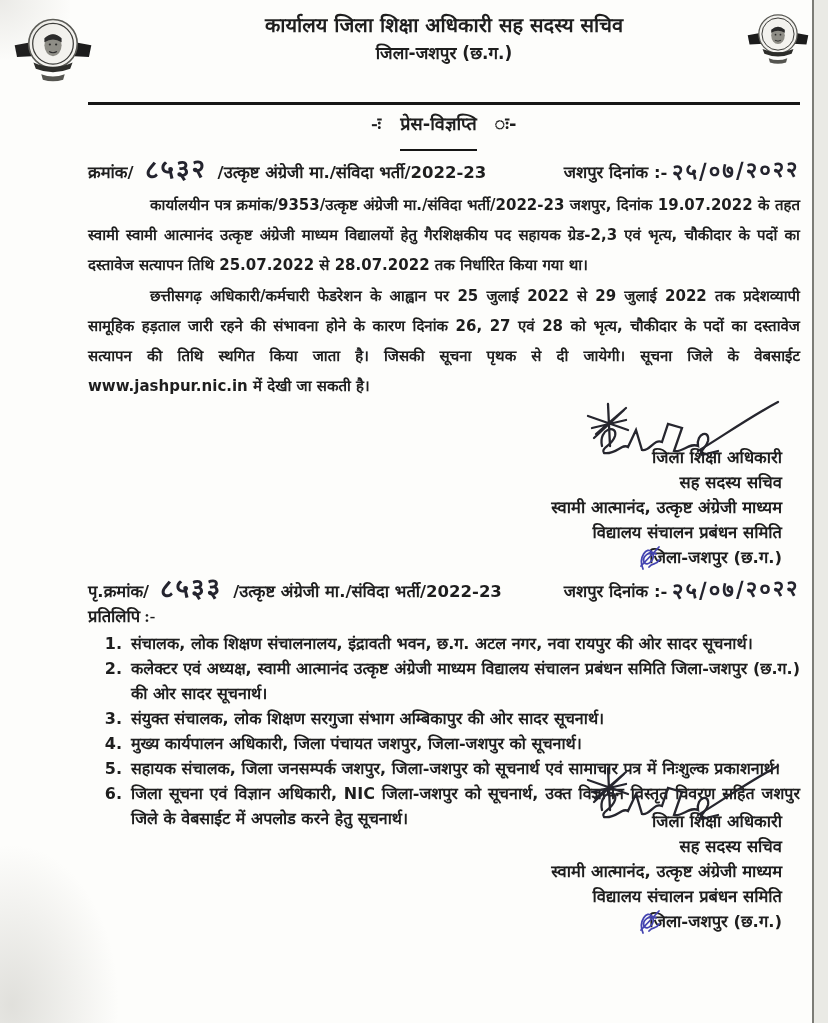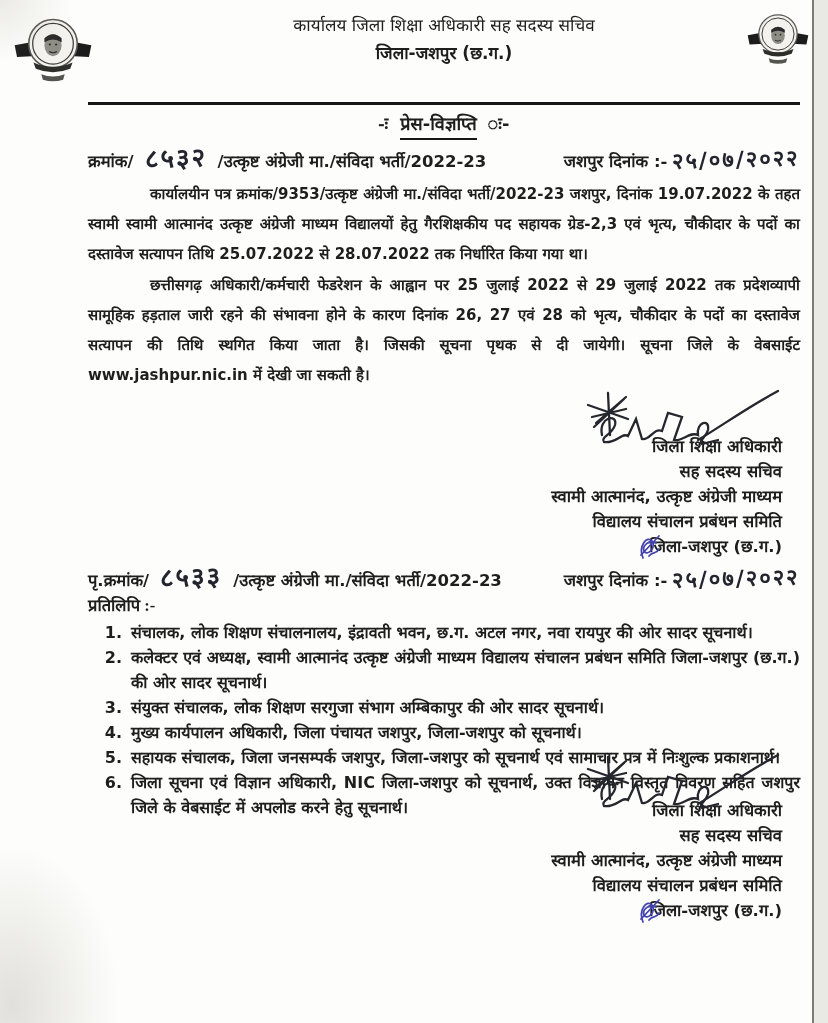--- a/index.html
+++ b/index.html
@@ -25,27 +25,27 @@
   }
   .smudge-tl{
     position:absolute;left:0;top:0;width:70px;height:60px;
     background:radial-gradient(ellipse at 0% 0%, rgba(150,148,138,.18), rgba(150,148,138,0) 75%);
   }
   
   .letterhead{position:relative;text-align:center;min-height:88px;}
   .emblem{position:absolute;top:0;}
   .emblem.left{left:-78px;width:86px;height:80px;}
   .emblem.right{right:-12px;width:68px;height:66px;top:-4px;}
-  .lh1{font-size:17px;font-weight:normal;line-height:30px;}
+  .lh1{font-size:20px;font-weight:bold;line-height:30px;}
   .lh2{font-size:18px;font-weight:bold;line-height:28px;}
   .lh3{font-size:17px;font-weight:bold;line-height:26px;}
   .rule{height:3px;background:#161616;margin-top:4px;}
   
   .press-row{text-align:center;margin-top:6px;font-size:18px;font-weight:bold;line-height:26px;}
-  .press-title{border-bottom:2px solid #161616;padding-bottom:1px;margin:0 6px;display:inline-block;}
+  .press-title{border-bottom:2px solid #161616;padding-bottom:12px;margin:0 13px;display:inline-block;}
   
   .ref-row{display:flex;justify-content:space-between;align-items:baseline;margin-top:8px;font-size:16.5px;font-weight:bold;}
   .ref-row .left,.ref-row .right{display:inline-flex;align-items:baseline;gap:5px;}
   .hw{
     display:inline-block;font-weight:bold;color:#24242e;
     transform:rotate(-1.5deg);letter-spacing:2px;
   }
   .hw.num{font-size:26px;line-height:20px;padding:0 6px;}
   .hw.date{font-size:22px;line-height:18px;}
   

